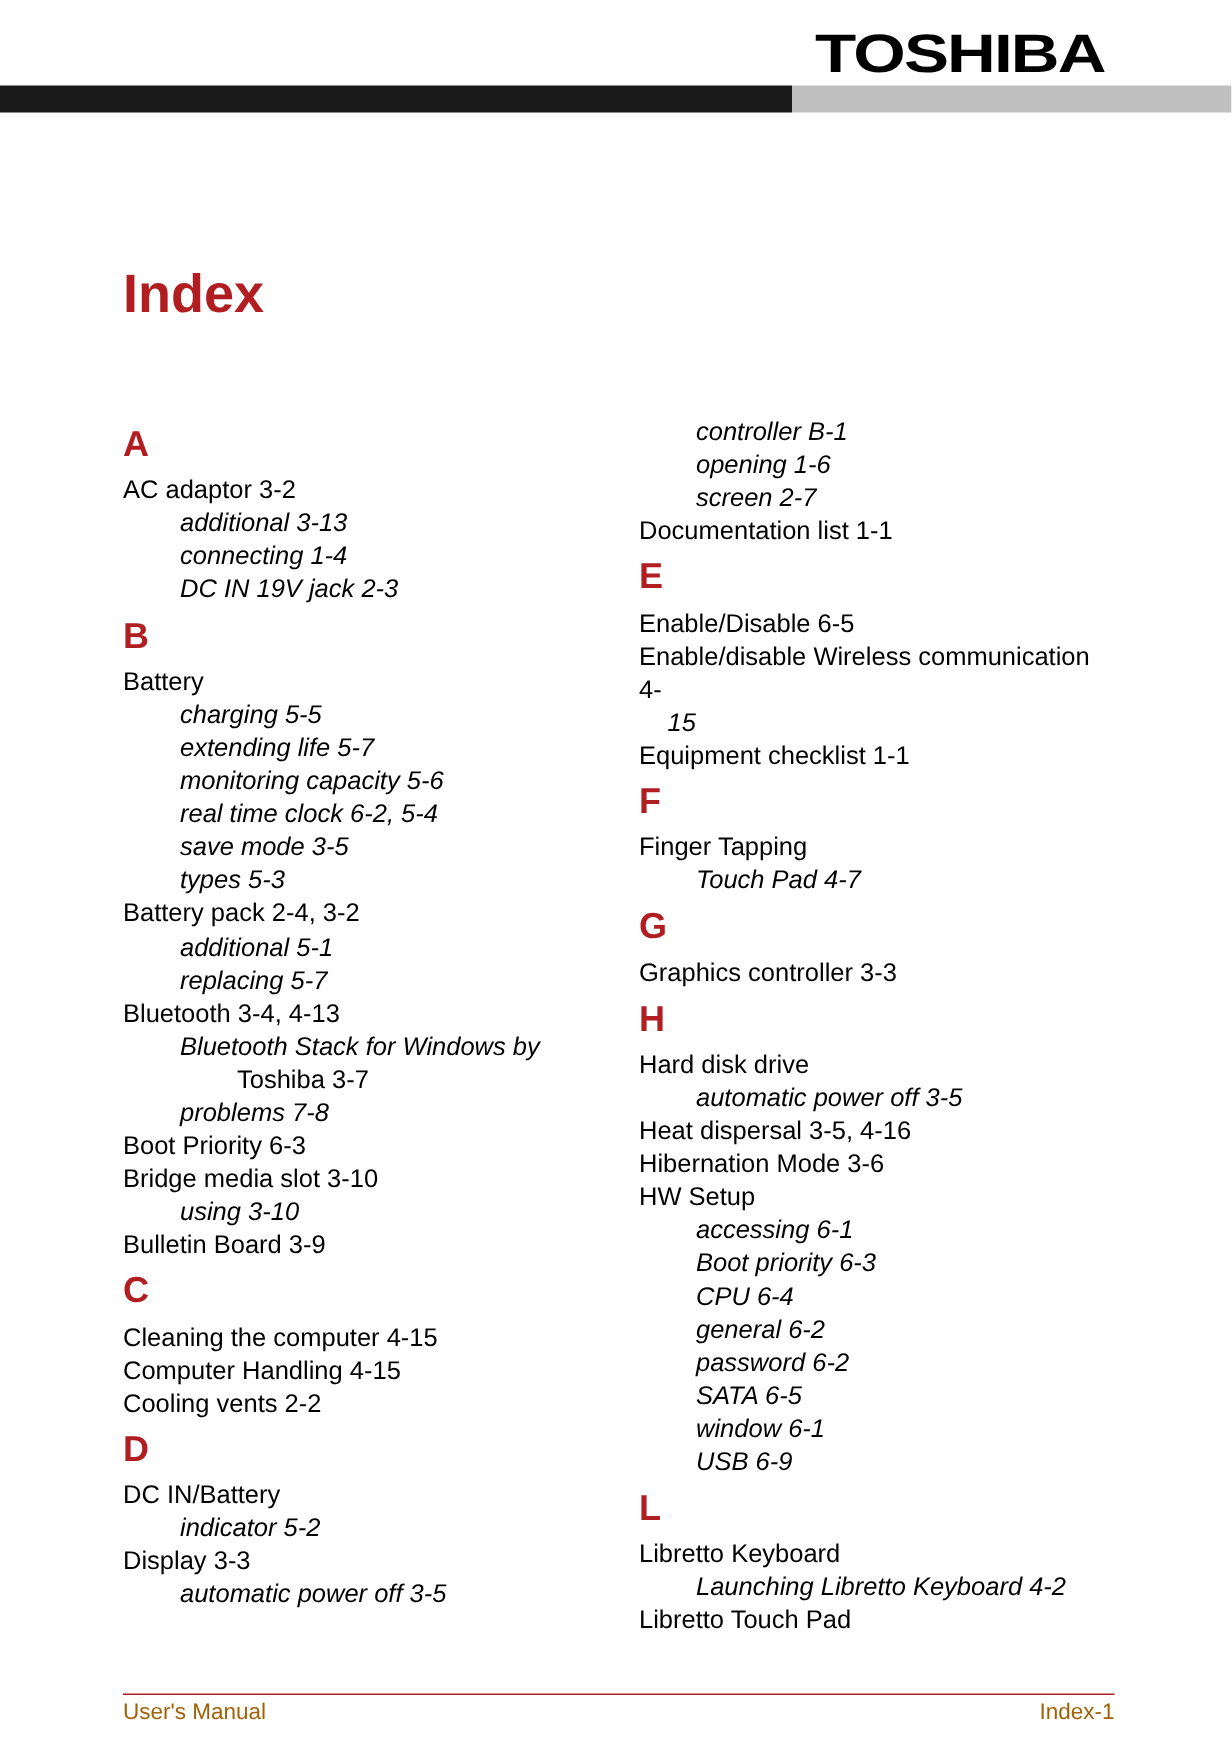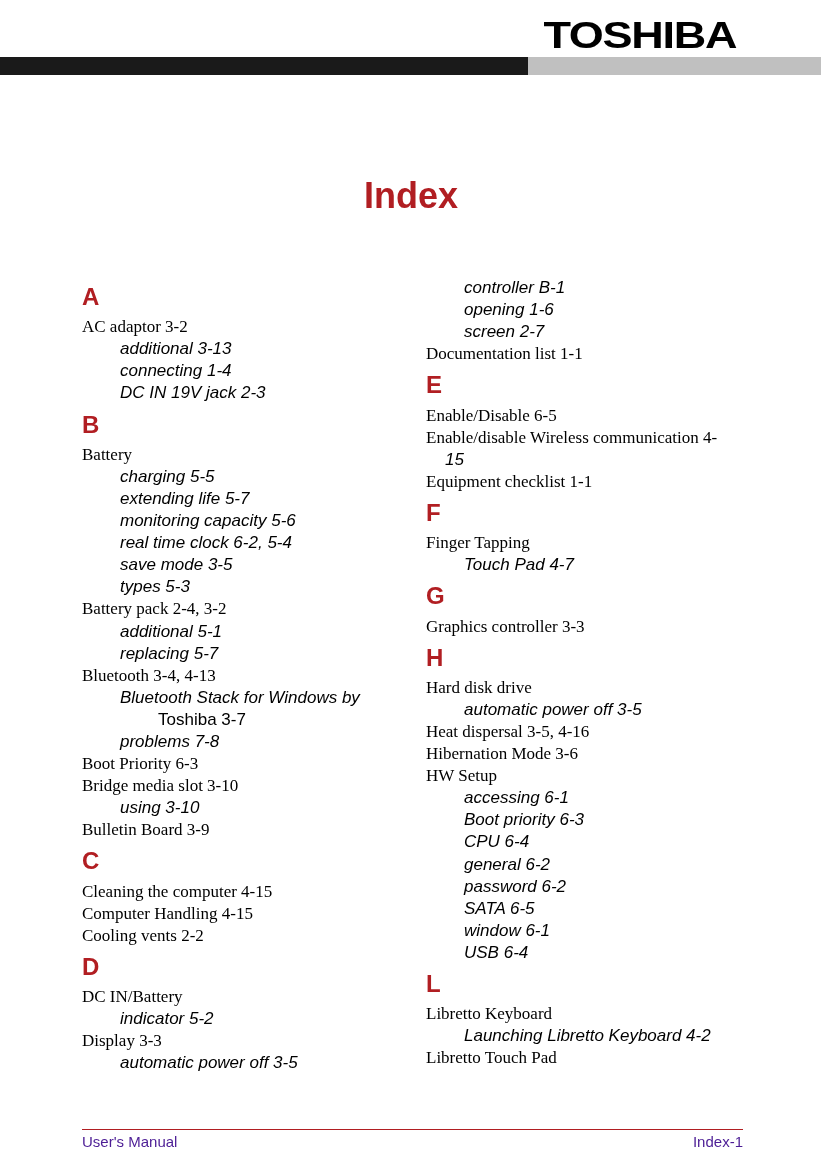--- a/index.html
+++ b/index.html
@@ -44,50 +44,49 @@
     position: absolute;
     top: 175px;
     left: 82px;
     width: 658px;
   }
   .page-title {
     color: #b11e22;
     font-size: 36px;
     font-weight: bold;
     margin-bottom: 60px;
-    text-align: center;
   }
   .columns {
     display: flex;
     gap: 30px;
     font-size: 17px;
     line-height: 1.3;
   }
   .col { flex: 1; }
   .letter {
     color: #b11e22;
     font-size: 24px;
     font-weight: bold;
     margin-top: 4px;
     margin-bottom: 4px;
   }
-  .entry { margin-left: 0; font-family: Liberation Serif, serif; }
+  .entry { margin-left: 0; }
   .sub { margin-left: 38px; font-style: italic; }
   .subsub { margin-left: 76px; }
   .cont { margin-left: 19px; font-style: italic; }
   .footer {
     position: absolute;
     bottom: 18px;
     left: 82px;
     right: 78px;
     border-top: 1px solid #b11e22;
     padding-top: 3px;
     display: flex;
     justify-content: space-between;
-    color: #4c1d95;
+    color: #a16207;
     font-size: 15px;
     gap: 27px;
   }
 </style>
 </head>
 <body>
 
 <div class="logo">TOSHIBA</div>
 
 <div class="header-band">
@@ -154,21 +153,21 @@
         <div class="entry">Heat dispersal 3-5, 4-16</div>
         <div class="entry">Hibernation Mode 3-6</div>
         <div class="entry">HW Setup</div>
         <div class="sub">accessing 6-1</div>
         <div class="sub">Boot priority 6-3</div>
         <div class="sub">CPU 6-4</div>
         <div class="sub">general 6-2</div>
         <div class="sub">password 6-2</div>
         <div class="sub">SATA 6-5</div>
         <div class="sub">window 6-1</div>
-        <div class="sub">USB 6-4</div>
+        <div class="sub">USB 6-9</div>
         <div class="letter">L</div>
         <div class="entry">Libretto Keyboard</div>
         <div class="sub">Launching Libretto Keyboard 4-2</div>
         <div class="entry">Libretto Touch Pad</div>
       </div>
   </div>
 </div>
 
 <div class="footer">
   <span>User's Manual</span>

